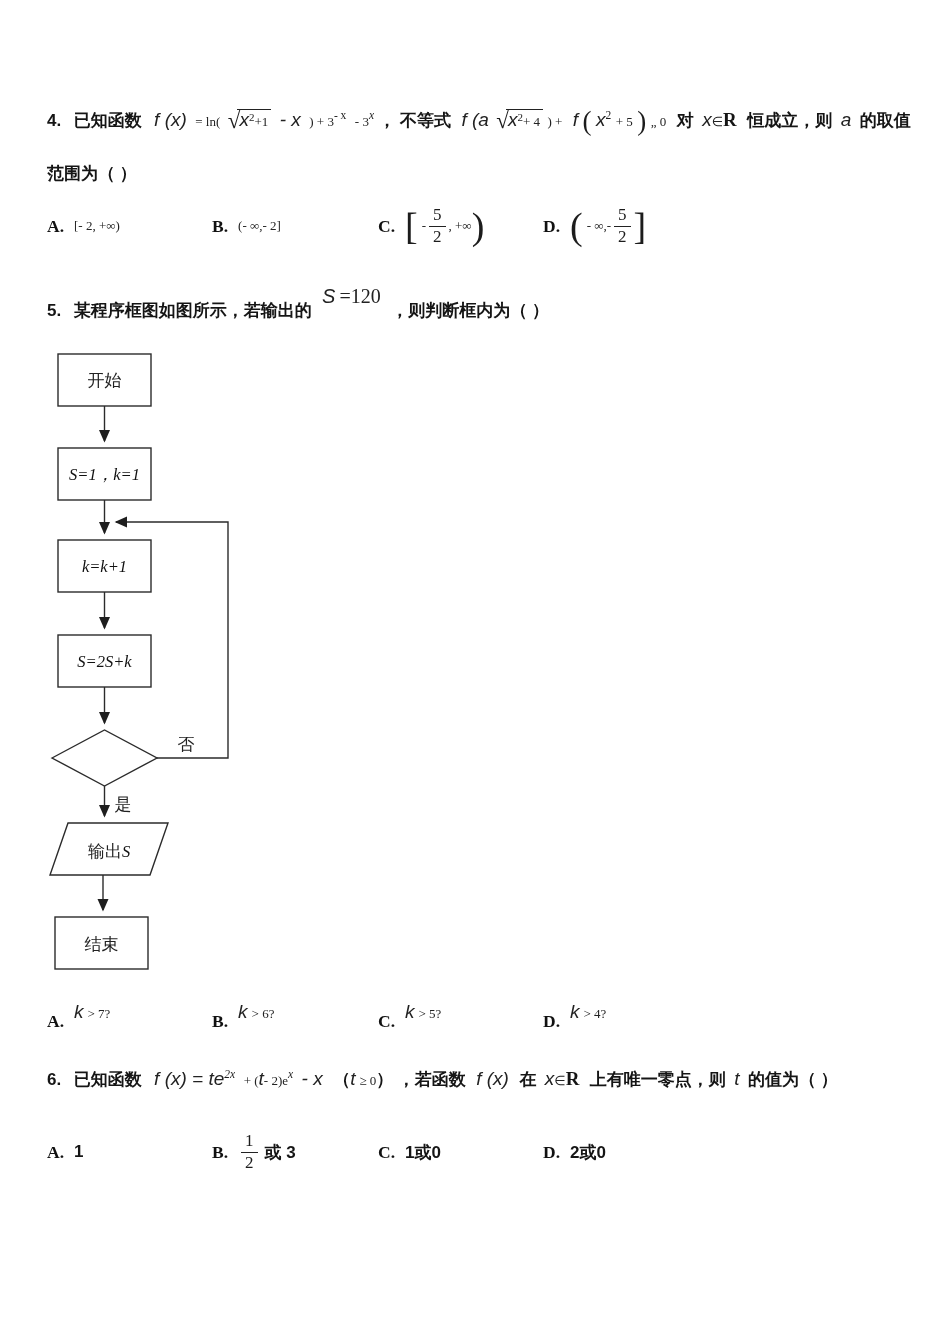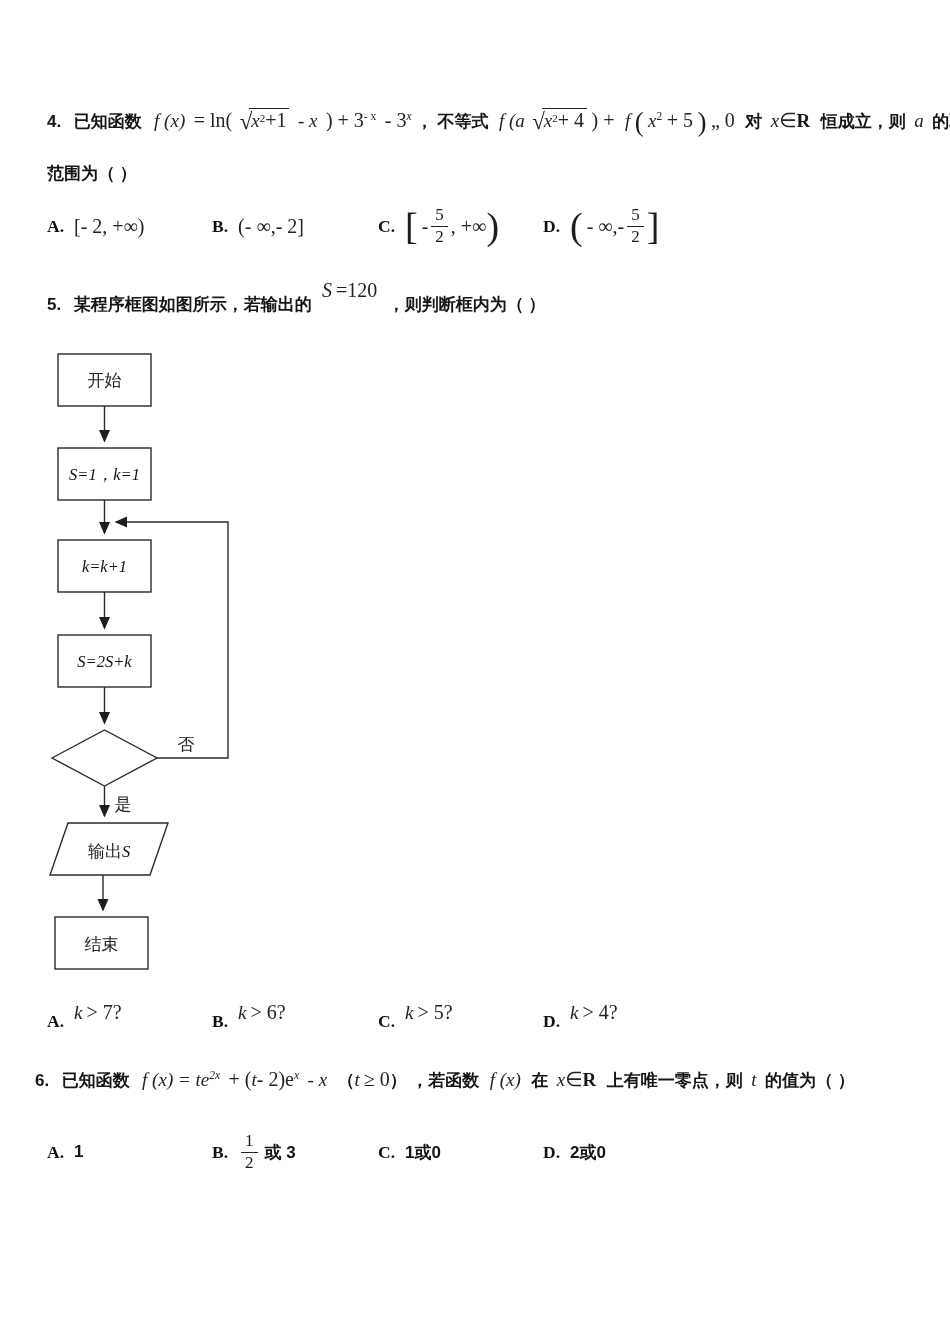--- a/index.html
+++ b/index.html
@@ -3,22 +3,22 @@
 <meta charset="utf-8">
 <style>
   html,body{margin:0;padding:0;}
   body{
     width:950px;height:1344px;position:relative;background:#ffffff;
     font-family:"Liberation Sans",sans-serif;color:#1c1c1c;overflow:hidden;
   }
   .abs{position:absolute;white-space:nowrap;}
   .line{line-height:46px;}
   .cjk{font-family:"Liberation Sans",sans-serif;font-weight:700;font-size:17px;color:#151515;}
-  .mi{font-family:Liberation Serif, serif;font-style:italic;font-size:19px;font-weight:400;color:#222;margin-top:7px;}
-  .mu{font-family:"Liberation Serif",serif;font-style:normal;font-size:20px;font-weight:400;color:#222;}
+  .mi{font-family:Liberation Sans, sans-serif;font-style:italic;font-size:19px;font-weight:400;color:#222;margin-top:7px;}
+  .mu{font-family:"Liberation Serif",serif;font-style:normal;font-size:13px;font-weight:400;color:#222;}
   .mb{font-family:"Liberation Serif",serif;font-style:normal;font-weight:700;font-size:19px;color:#151515;}
   .sup{font-family:"Liberation Serif",serif;font-size:11.5px;vertical-align:7px;line-height:0;}
   .g4{margin-left:4px;} .g6{margin-left:6px;} .g8{margin-left:8px;}
   .sqrt{display:inline-block;margin-left:3px;}
   .radsign{font-family:"Liberation Serif",serif;font-style:normal;font-size:23px;display:inline-block;margin-right:-3px;vertical-align:-2px;}
   .vinc{display:inline-block;border-top:1.4px solid #222;padding:0 3px 0 2px;line-height:1.1;}
   .vinc .sup{font-size:11px;vertical-align:5px;}
   .bigp{font-family:"Liberation Serif",serif;font-style:normal;font-size:27px;vertical-align:-4px;line-height:0;}
   .tallbr{font-family:"Liberation Serif",serif;font-style:normal;font-size:38px;vertical-align:middle;line-height:0;}
   .frac{display:inline-block;vertical-align:middle;text-align:center;line-height:1.15;font-family:"Liberation Serif",serif;font-style:normal;font-size:17px;margin:0 3px;}
@@ -93,21 +93,21 @@
     <span class="tallbr">(</span>
     <span class="mu g4">- ∞,-</span>
     <span class="frac">
         <span class="num">5</span>
         <span class="den">2</span>
       </span>
     <span class="tallbr">]</span>
   </div>
 </div>
 
-<div class="abs" style="left:47px;top:288px;line-height:30px;">
+<div class="abs" style="left:47px;top:288px;line-height:42px;">
   <span class="cjk">5.</span>
   <span class="cjk g8">某程序框图如图所示，若输出的</span>
   <span class="raised"><span class="mi">S</span><span class="mu g4">=120</span></span>
   <span class="cjk">，则判断框内为（  ）</span>
 </div>
 
 <svg class="abs" style="left:30px;top:340px;" width="280" height="650" viewBox="0 0 280 650" xmlns="http://www.w3.org/2000/svg">
   <defs>
     <marker id="ah" markerWidth="10" markerHeight="10" refX="8" refY="4" orient="auto">
       <path d="M0,0 L9,4 L0,8 z" fill="#1e1e1e" stroke="none"></path>
@@ -151,21 +151,21 @@
   <div class="opt opt-c" style="height:46px;">
     <span class="olabel">C.</span>
     <span class="optexpr"><span class="mi">k</span><span class="mu g4">&gt; 5?</span></span>
   </div>
   <div class="opt opt-d" style="height:46px;">
     <span class="olabel">D.</span>
     <span class="optexpr"><span class="mi">k</span><span class="mu g4">&gt; 4?</span></span>
   </div>
 </div>
 
-<div class="abs" style="left:35px;top:1062px;line-height:34px;">
+<div class="abs" style="left:47px;top:1062px;line-height:34px;">
   <span class="cjk">6.</span>
   <span class="cjk g8">已知函数</span>
   <span class="mi g8">f (x) = te</span><sup class="sup" style="font-style:italic;">2x</sup>
   <span class="mu g4">+ (</span><span class="mi">t</span><span class="mu">- 2)e</span><sup class="sup" style="font-style:italic;">x</sup>
   <span class="mi g4">- x</span>
   <span class="cjk g6">（</span><span class="mi">t</span><span class="mu g4">≥ 0</span><span class="cjk">）</span>
   <span class="cjk">，若函数</span>
   <span class="mi g6">f (x)</span>
   <span class="cjk g6">在</span>
   <span class="mi g4">x</span><span class="mu">∈</span><span class="mb">R</span>

